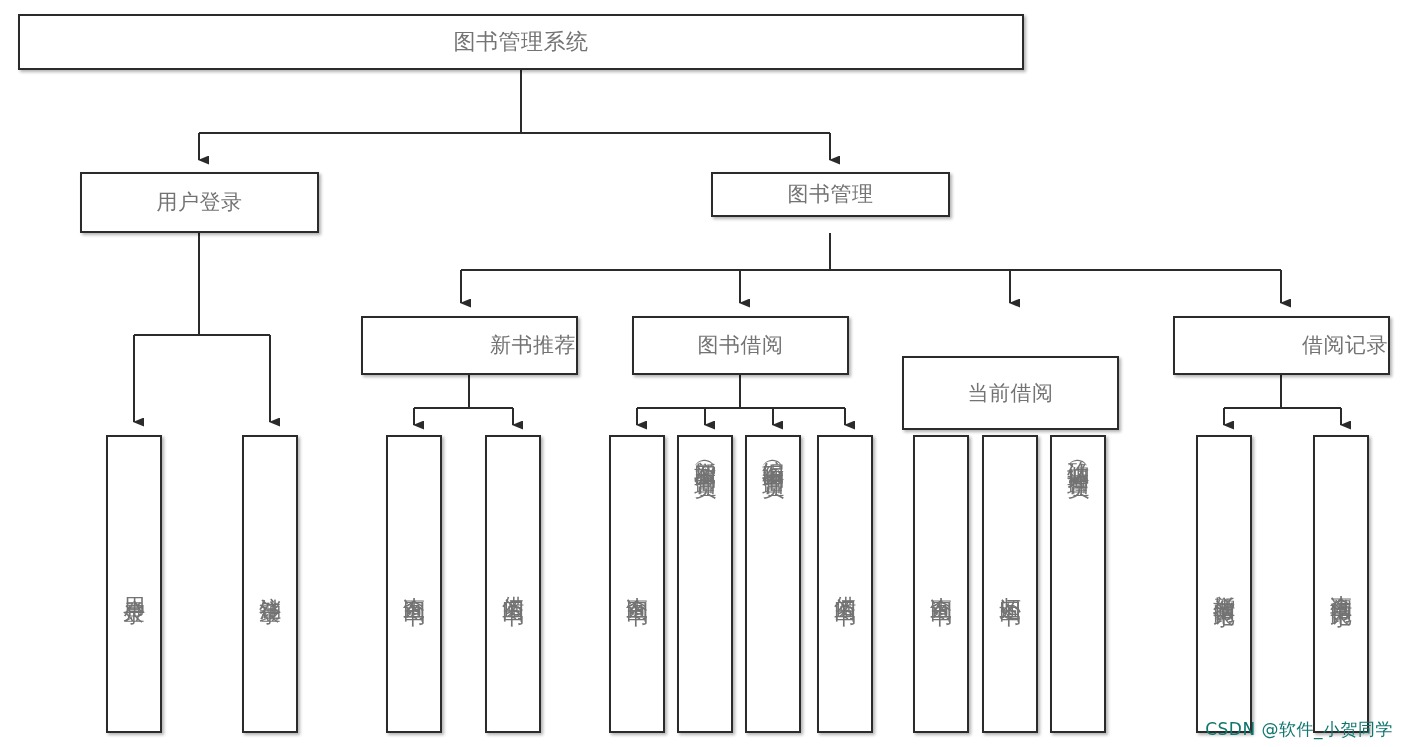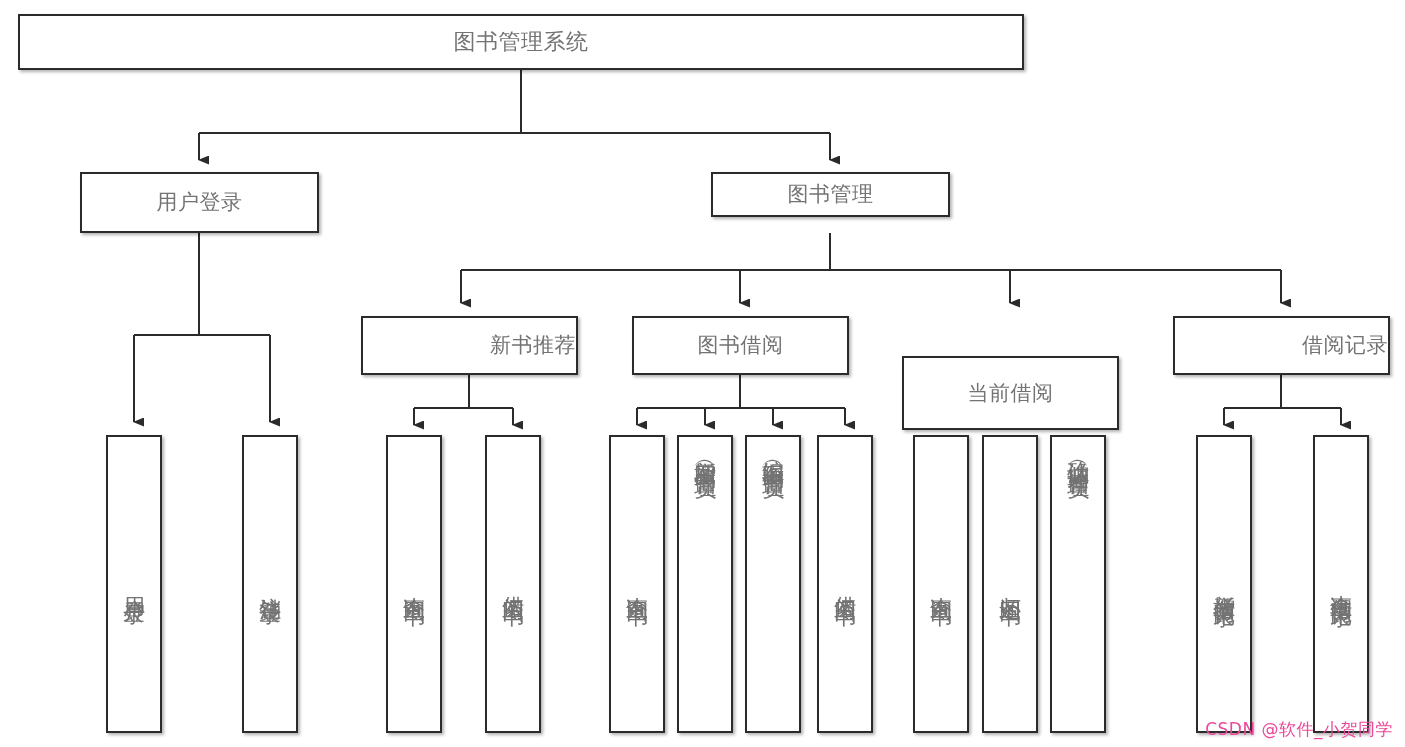--- a/index.html
+++ b/index.html
@@ -68,21 +68,21 @@
   }
   .node.vert.centered {
     align-items: center;
     padding-top: 0;
   }
   .watermark {
     position: absolute;
     right: 12px;
     bottom: 6px;
     font-size: 17px;
-    color: #ec4899;
+    color: #0f766e;
     letter-spacing: 0.5px;
     z-index: 5;
     white-space: nowrap;
     font-family: "DejaVu Sans", "Liberation Sans", sans-serif;
   }
 </style>
 </head>
 <body>
 
 <div id="canvas">

